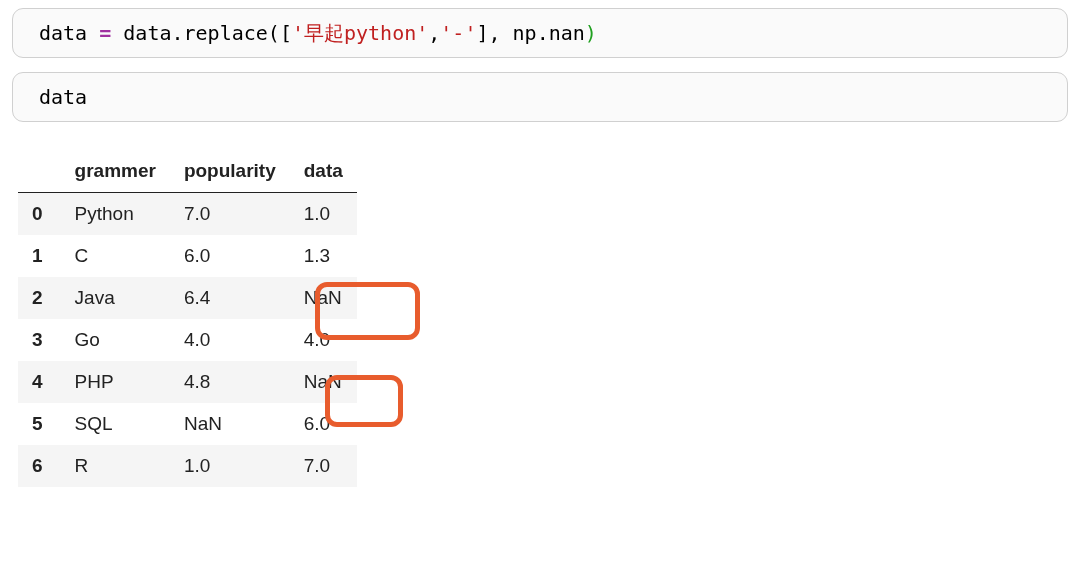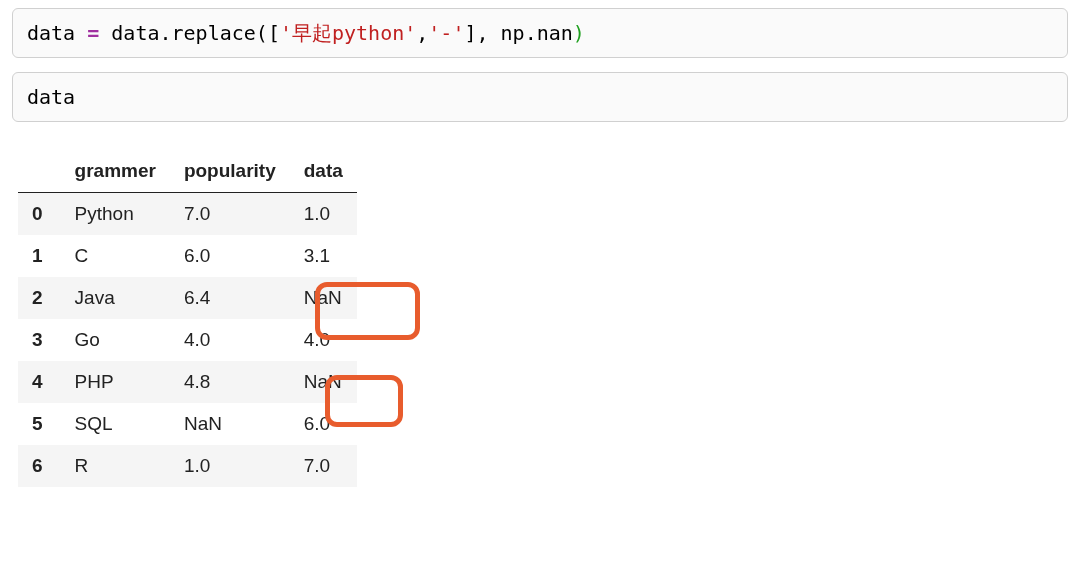--- a/index.html
+++ b/index.html
@@ -8,22 +8,22 @@
       box-sizing: border-box;
     }
     body {
       font-family: -apple-system, BlinkMacSystemFont, "Segoe UI", Helvetica, Arial, sans-serif;
       background: #fff;
       padding: 8px 12px;
       width: 1080px;
     }
     .code-cell {
       border: 1px solid #d0d0d0;
-      border-radius: 6px;
-      padding: 10px 14px;
+      border-radius: 11px;
+      padding: 10px 26px;
       margin-bottom: 14px;
       font-family: "Menlo", "Monaco", "Consolas", monospace;
       font-size: 20px;
       line-height: 1.4;
       background: #fafafa;
       white-space: pre;
       overflow-x: auto;
     }
     .tok-name { color: #000; }
     .tok-op { color: #a030a0; font-weight: bold; }
@@ -103,21 +103,21 @@
         <tr>
           <td class="idx">0</td>
           <td>Python</td>
           <td>7.0</td>
           <td>1.0</td>
         </tr>
         <tr>
           <td class="idx">1</td>
           <td>C</td>
           <td>6.0</td>
-          <td>3.1</td>
+          <td>1.3</td>
         </tr>
         <tr>
           <td class="idx">2</td>
           <td>Java</td>
           <td>6.4</td>
           <td>NaN</td>
         </tr>
         <tr>
           <td class="idx">3</td>
           <td>Go</td>

